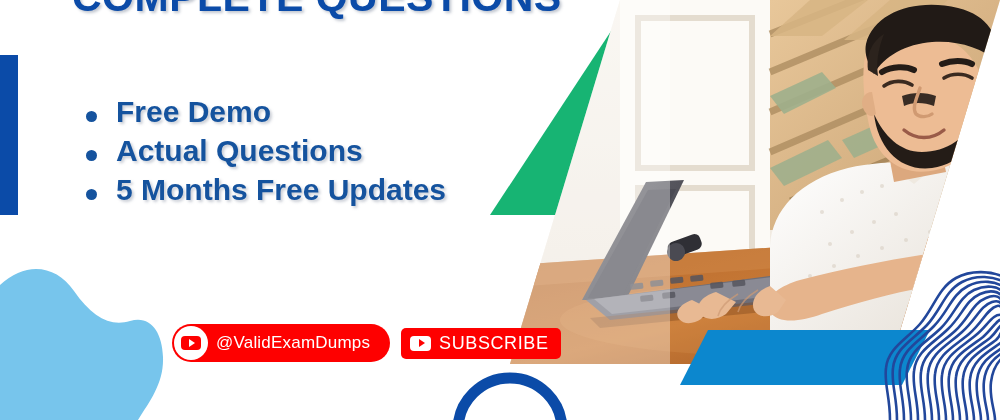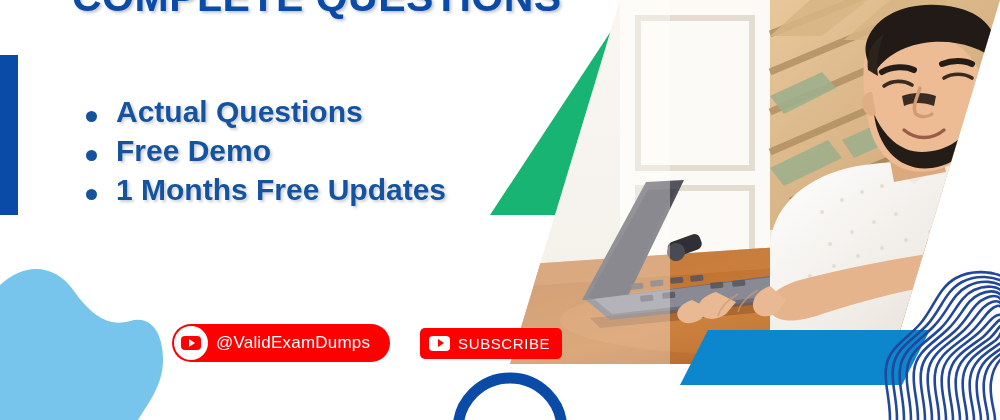--- a/index.html
+++ b/index.html
@@ -100,21 +100,21 @@
     left:4px;top:15px;
     width:11px;height:11px;
     border-radius:50%;
     background:#15539E;
   }
 
   
   #yt-row{
     position:absolute;
     left:172px;top:324px;
-    display:flex;align-items:center;gap:30px;
+    display:flex;align-items:center;gap:11px;
   }
   #yt-handle{
     display:flex;align-items:center;
     height:38px;
     background:#FE0000;
     border-radius:19px;
     padding-right:20px;
     box-sizing:border-box;
   }
   #yt-handle .ytmark{
@@ -165,21 +165,21 @@
   #yt-subscribe .chip::after{
     content:"";
     width:0;height:0;
     border-left:6px solid #FE0000;
     border-top:4px solid transparent;
     border-bottom:4px solid transparent;
     margin-left:2px;
   }
   #yt-sub-label{
     color:#ffffff;
-    font-size:15px;
+    font-size:18px;
     letter-spacing:.6px;
     white-space:nowrap;
   }
 </style>
 </head>
 <body>
 
 <div id="banner">
 
   <div class="deco" id="left-bar"></div>
@@ -382,23 +382,23 @@
         <path d="M101,152 C101,140 95,128 97,112 C99,93 115,85 122,80"></path>
         <path d="M108,152 C108,141 102,129 104,113 C106,95 118,88 122,85"></path>
         <path d="M115,152 C115,142 109,130 111,114 C113,98 120,92 122,90"></path>
       </g>
     </svg>
   </div>
 
   <div id="headline">COMPLETE QUESTIONS</div>
 
   <ul id="bullets">
+    <li><span>Free Demo</span></li>
     <li><span>Actual Questions</span></li>
-    <li><span>Free Demo</span></li>
-    <li><span>1 Months Free Updates</span></li>
+    <li><span>5 Months Free Updates</span></li>
   </ul>
 
   <div id="yt-row">
 
     <div id="yt-handle">
       <span class="ytmark">
         <span class="chip"></span>
       </span>
       <span id="yt-handle-label">@ValidExamDumps</span>
     </div>

